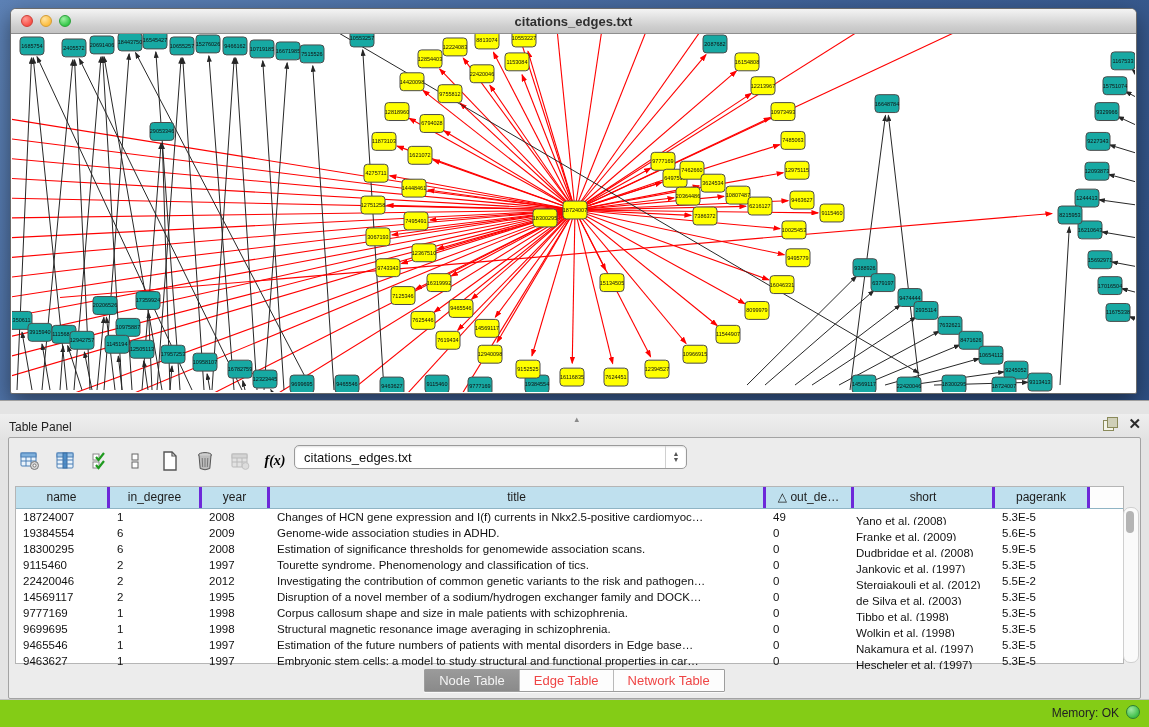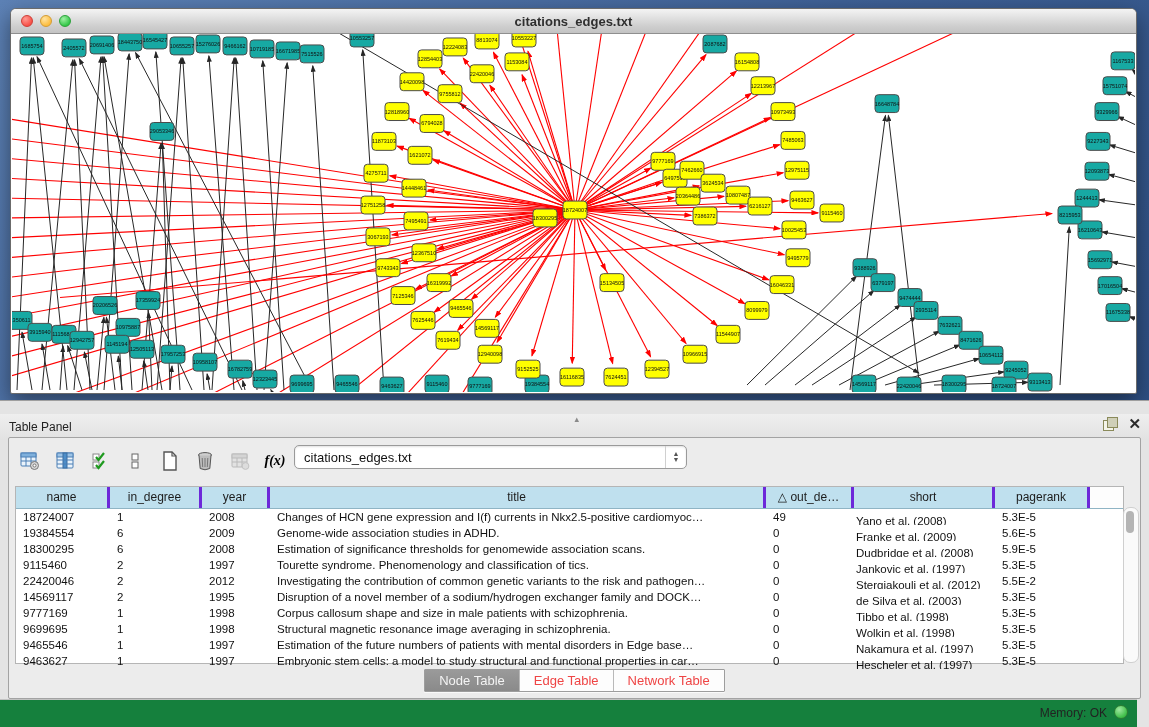--- a/index.html
+++ b/index.html
@@ -65,21 +65,21 @@
   .vsb .thumb{position:absolute;left:2px;top:3px;width:8px;height:22px;background:#b4b4b4;border-radius:5px;}
   
   .tabsrow{position:absolute;left:0;right:0;bottom:6px;display:flex;justify-content:center;}
   .seg{display:flex;border:1px solid #9d9d9d;border-radius:1px;overflow:hidden;background:#fff;
         box-shadow:0 1px 1px rgba(255,255,255,.8);height:21px;}
   .seg .sg{font-size:13px;color:#ef4444;display:flex;align-items:center;padding:0 14px;
         border-right:1px solid #b9b9b9;background:#fdfdfd;cursor:default;}
   .seg .sg:last-child{border-right:none;}
   .seg .sg.sel{background:linear-gradient(#9a9a9a,#8a8a8a);color:#f4f4f4;}
   
-  .statusbar{position:absolute;left:0;right:12px;bottom:0;height:27px;background:#15803d;
+  .statusbar{position:absolute;left:0;right:0;bottom:0;height:27px;background:#84cc16;
         border-top:1px solid #c2c2c2;}
   .mem{position:absolute;right:30px;top:6px;font-size:12px;color:#222;}
   .memdot{position:absolute;right:9px;top:5px;width:14px;height:14px;border-radius:50%;
         background:radial-gradient(circle at 35% 30%,#9fe8a0,#3fbf49 70%);border:1px solid #2e7d34;box-sizing:border-box;}
 </style>
 </head>
 <body>
 
 <div class="desktop">
 

